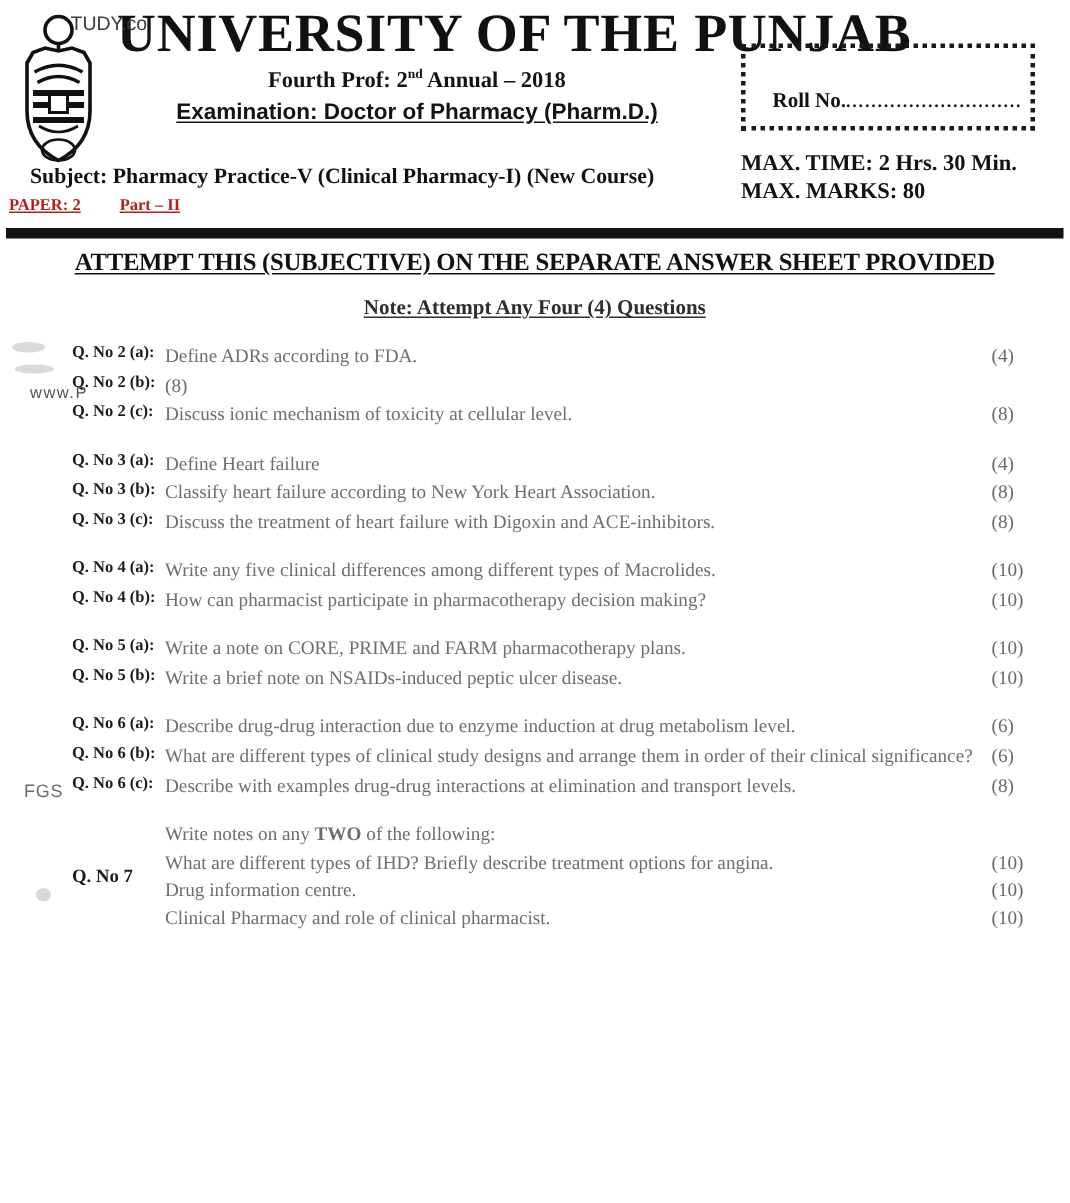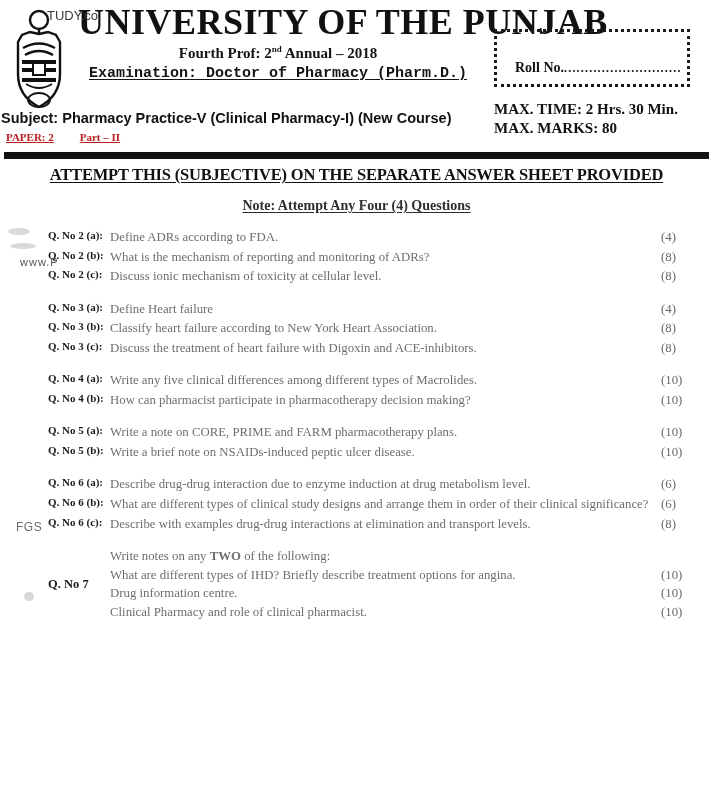--- a/index.html
+++ b/index.html
@@ -59,21 +59,21 @@
     font-size: 15px;
     margin-top: 3px;
     color: #141414;
     white-space: nowrap;
   }
   .prof-line sup {
     font-size: 9px;
     vertical-align: super;
   }
   .exam-line {
-    font-family: Liberation Mono, monospace;
+    font-family: Liberation Sans, sans-serif;
     font-weight: bold;
     font-size: 15px;
     margin-top: 3px;
     text-decoration: underline;
     text-underline-offset: 2px;
     color: #141414;
     white-space: nowrap;
   }
 
   
@@ -105,22 +105,22 @@
     font-family: "Liberation Serif", serif;
     font-weight: bold;
     font-size: 15px;
     line-height: 1.28;
     color: #111;
     white-space: nowrap;
   }
 
   .subject-line {
     position: absolute;
-    left: 1px; top: 110px;
-    font-family: Liberation Sans, sans-serif;
+    left: 20px; top: 110px;
+    font-family: Liberation Serif, serif;
     font-weight: bold;
     font-size: 14.5px;
     color: #111;
     white-space: nowrap;
   }
   .paper-line {
     position: absolute;
     left: 6px; top: 131px;
     font-family: "Liberation Serif", serif;
     font-weight: bold;
@@ -326,21 +326,20 @@
   <div class="qbody">
     <div id="question-groups">
         <div class="qgroup">
           <div class="qrow">
             <div class="qlabel">Q. No 2 (a):</div>
             <div class="qtext">Define ADRs according to FDA.</div>
             <div class="qmarks">(4)</div>
           </div>
           <div class="qrow">
             <div class="qlabel">Q. No 2 (b):</div>
-            <div class="qtext">What is the mechanism of reporting and monitoring of ADRs?</div>
             <div class="qmarks">(8)</div>
           </div>
           <div class="qrow">
             <div class="qlabel">Q. No 2 (c):</div>
             <div class="qtext">Discuss ionic mechanism of toxicity at cellular level.</div>
             <div class="qmarks">(8)</div>
           </div>
         </div>
         <div class="qgroup">
           <div class="qrow">

